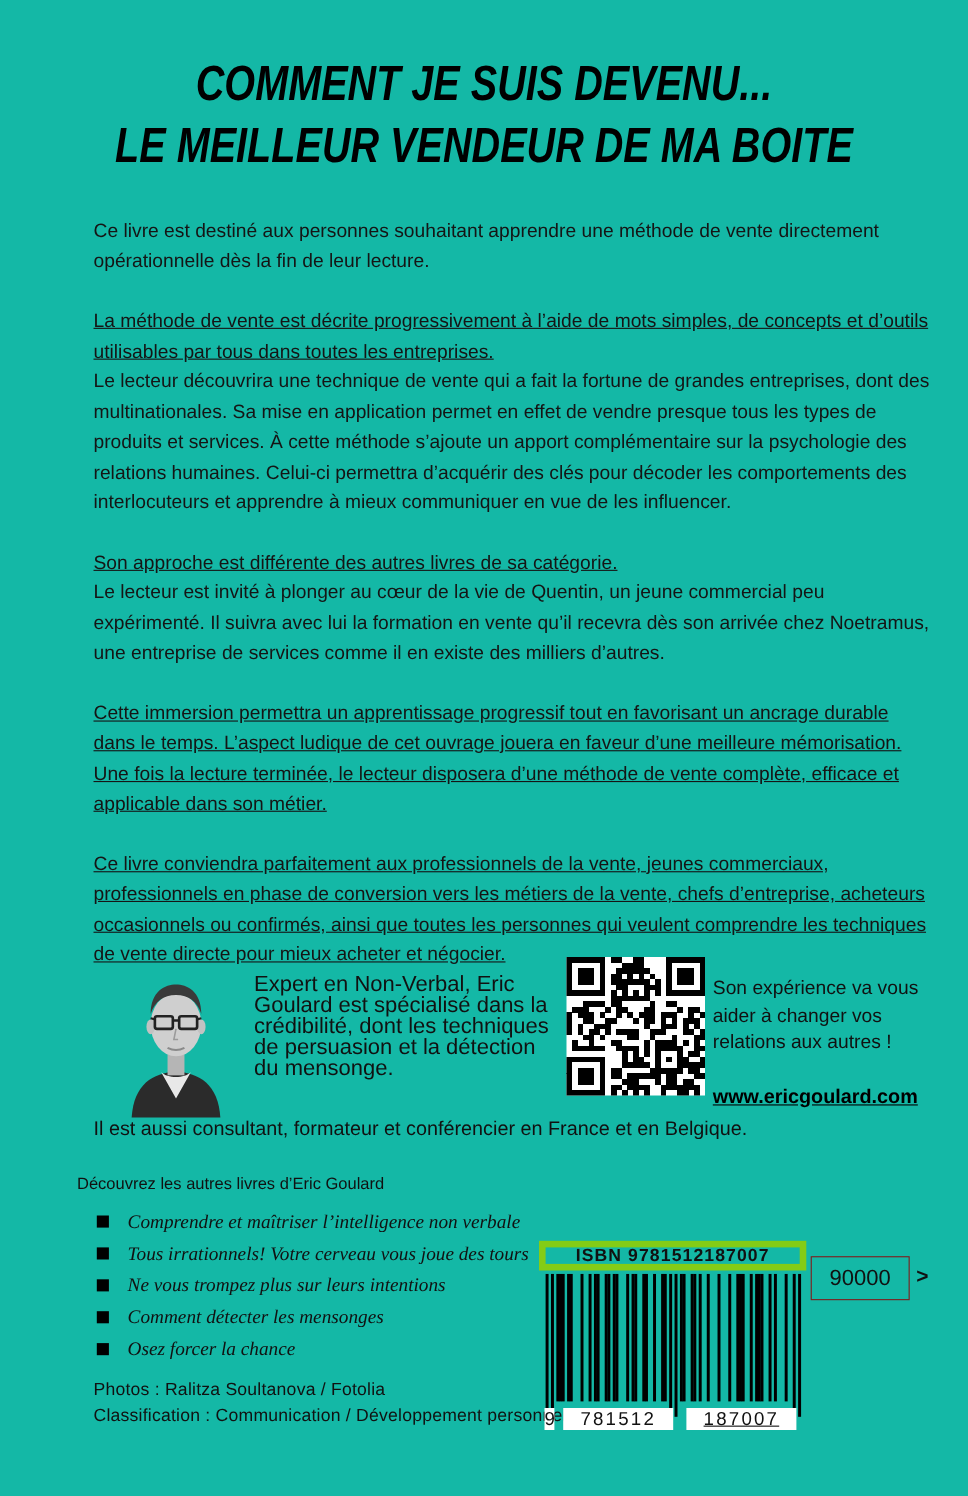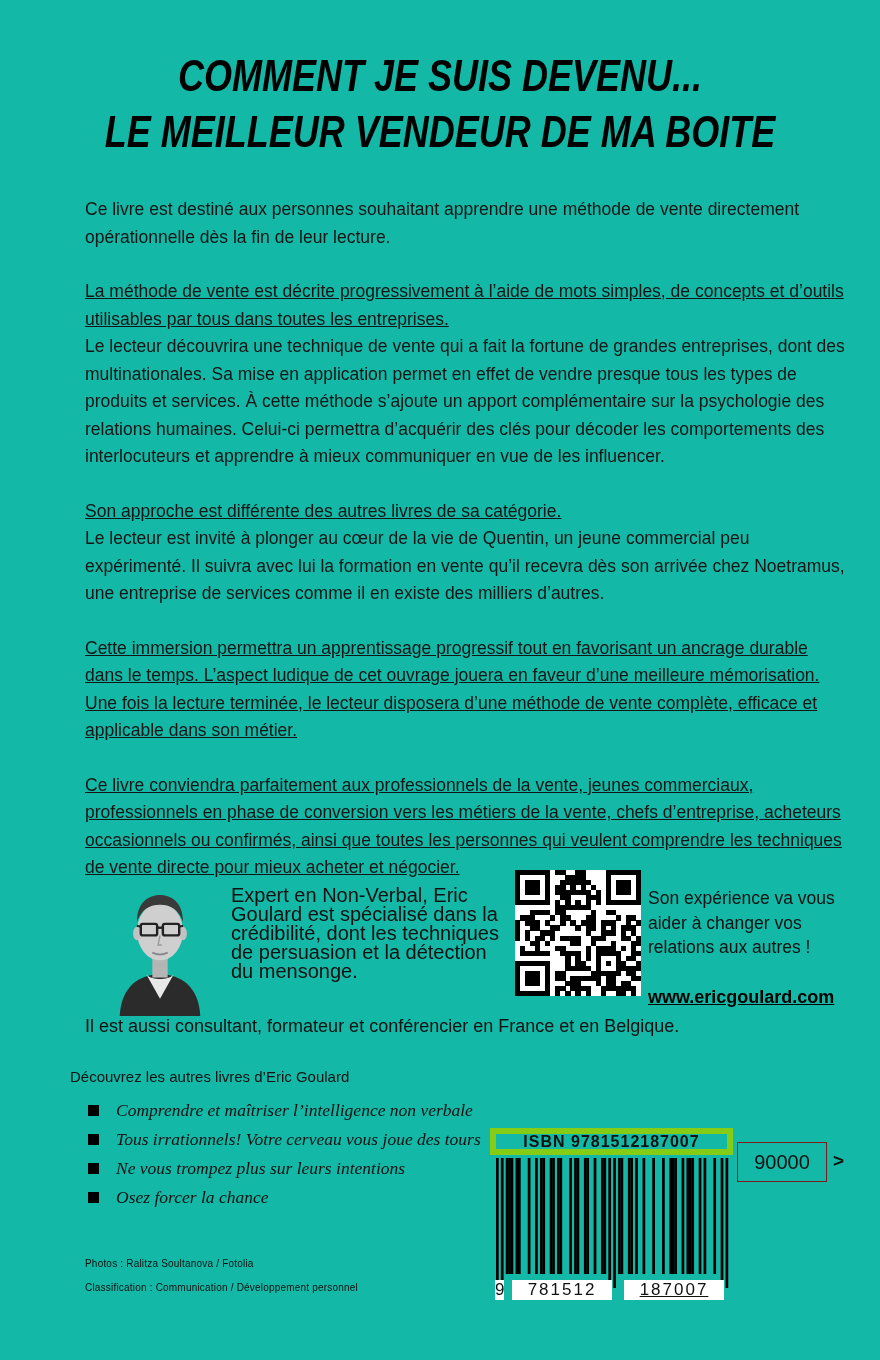--- a/index.html
+++ b/index.html
@@ -34,21 +34,21 @@
 
   .consultant-line { position:absolute; top:1016px; left:85px; width:760px; font-size:18px; }
 
   
   .books-heading { position:absolute; top:1068px; left:70px; font-size:15px; }
   .books-list { position:absolute; top:1096px; left:88px; margin:0; padding:0; list-style:none; }
   .books-list li { height:29px; display:flex; align-items:center; font-style:italic; font-size:17.5px;font-family:Liberation Serif, serif; }
   .bullet-square { width:11px; height:11px; background:#000; margin-right:17px; flex:none; }
 
   
-  .credits { position:absolute; top:1252px; left:85px; font-size:10px; line-height:24px; letter-spacing:0.2px; }
+  .credits { position:absolute; top:1252px; left:85px; font-size:16px; line-height:24px; letter-spacing:0.2px; }
 
   
   .barcode-area { position:absolute; left:490px; top:1128px; width:365px; height:195px; }
   .isbn-box {
     position:absolute; left:0; top:0; width:243px; height:27px; border:6px solid #84cc16;
     display:flex; align-items:center; justify-content:center;
     font-weight:bold; font-size:16px; letter-spacing:1px; box-sizing:border-box;
   }
   .price-box {
     position:absolute; left:247px; top:14px; width:90px; height:40px; border:1px solid #7f1d1d;
@@ -455,20 +455,24 @@
     <li>
       <span class="bullet-square"></span>
       <span>Tous irrationnels! Votre cerveau vous joue des tours</span>
     </li>
     <li>
       <span class="bullet-square"></span>
       <span>Ne vous trompez plus sur leurs intentions</span>
     </li>
     <li>
       <span class="bullet-square"></span>
+      <span>Comment détecter les mensonges</span>
+    </li>
+    <li>
+      <span class="bullet-square"></span>
       <span>Osez forcer la chance</span>
     </li>
   </ul>
 
   <div class="credits">
     <div>Photos : Ralitza Soultanova / Fotolia</div>
     <div>Classification : Communication / Développement personnel</div>
   </div>
 
   <div class="barcode-area">

